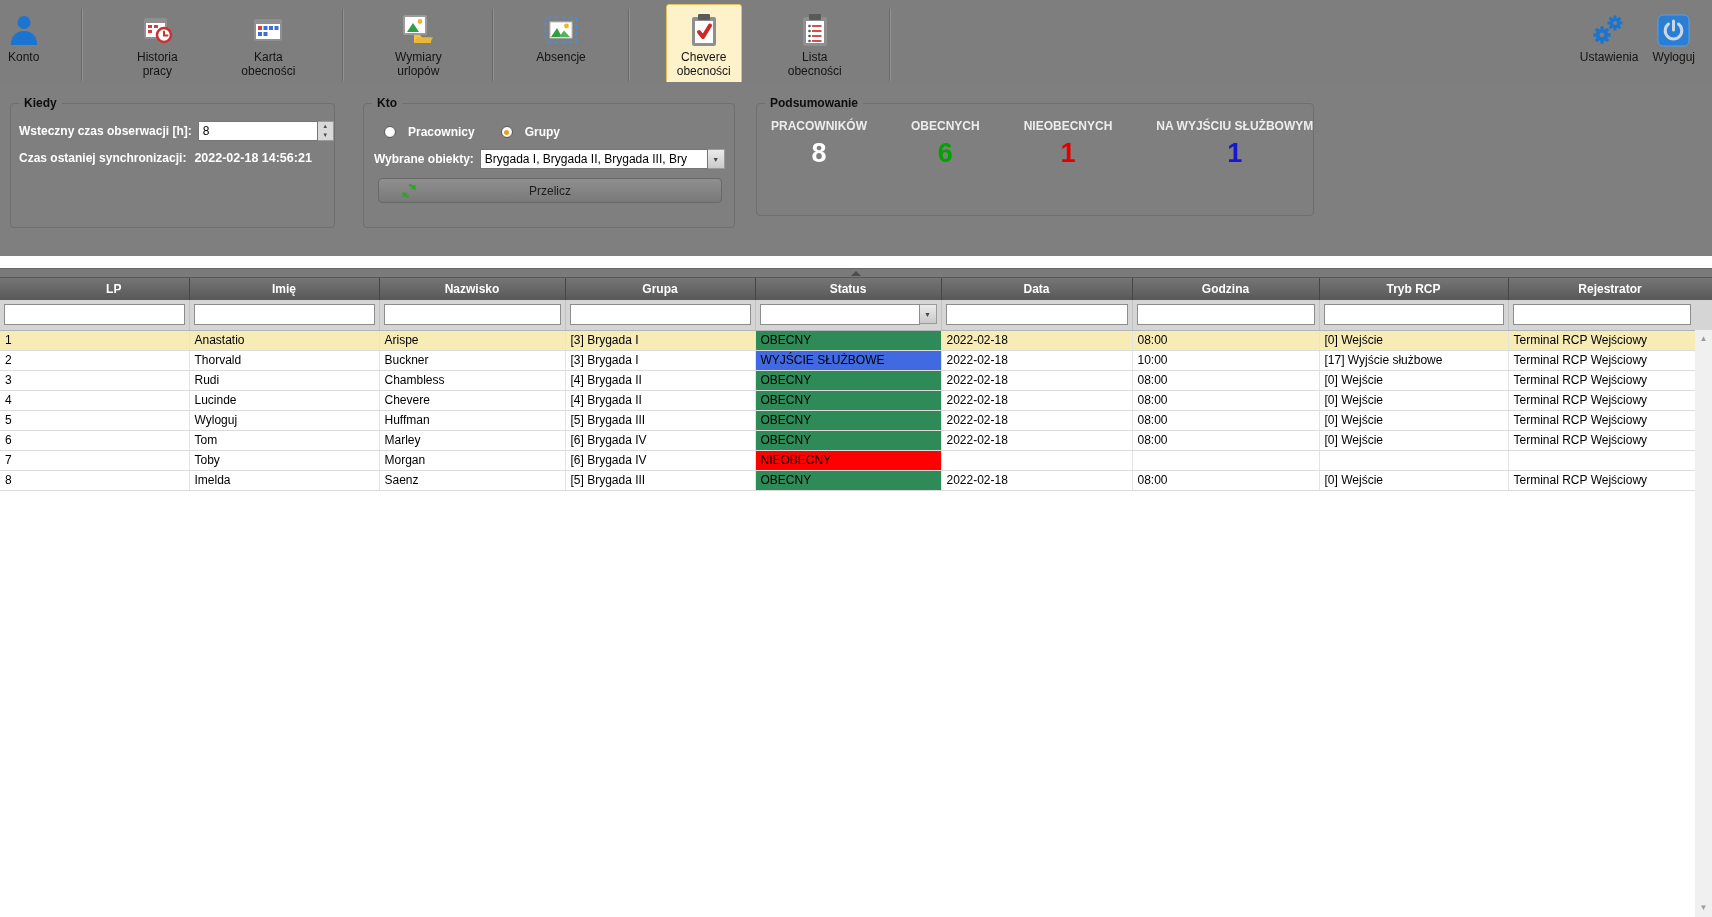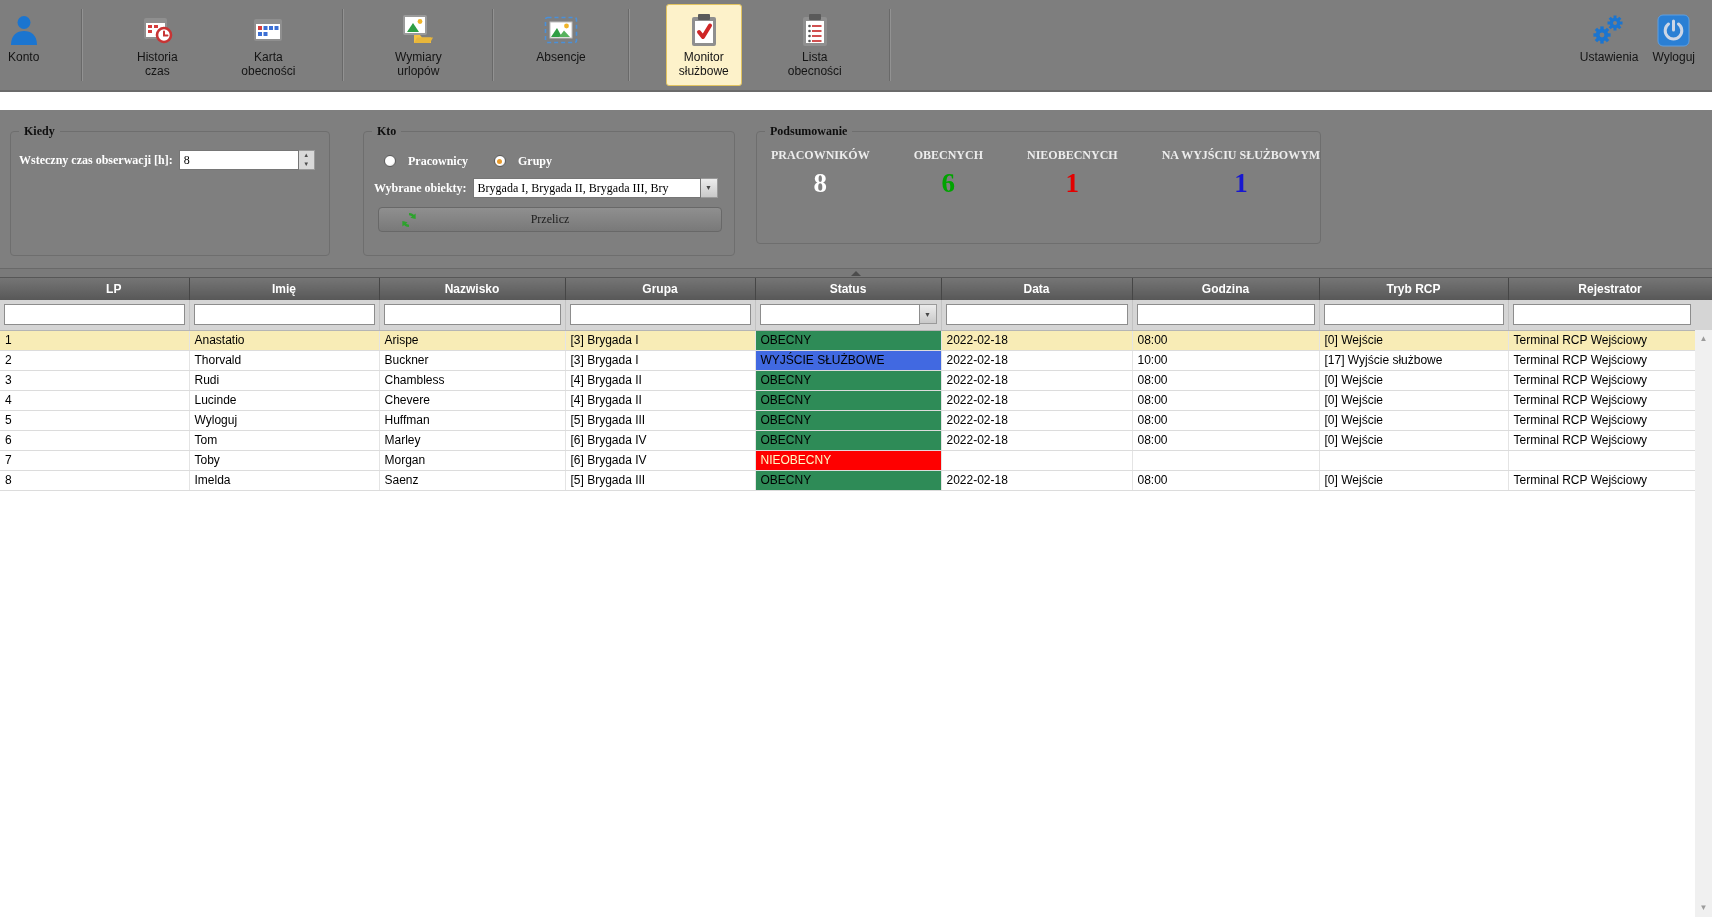--- a/index.html
+++ b/index.html
@@ -15,21 +15,21 @@
             padding:7px 5px 2px; margin:1px 1px; border:1px solid transparent; border-radius:3px;
             font-size:12px; color:#141414; text-align:center; line-height:1.13; cursor:default; }
   .tb-btn .tb-ic { height:36px; display:flex; align-items:center; justify-content:center; margin-bottom:3px; }
   .tb-btn.active { background:#fdf2ca; border-color:#e2c35f; }
   .tb-label { max-width:64px; }
   .tb-label.nowrap { max-width:none; white-space:nowrap; }
   .tb-sep { width:2px; margin:6px 2px; border-left:1px solid #696969; border-right:1px solid #929292; }
   .tb-right { margin-left:auto; display:flex; padding:3px 10px 3px 0; }
 
   
-  .panel-zone { position:absolute; top:110px; left:0; right:0; height:174px; background:#7f7f7f;font-family:Liberation Serif, serif; }
+  .panel-zone { position:absolute; top:82px; left:0; right:0; height:174px; background:#7f7f7f; }
   fieldset { position:absolute; margin:0; padding:0; border:1px solid #6e6e6e; border-radius:4px; background:transparent; }
   legend { font-size:12px; font-weight:bold; color:#0e0e0e; margin-left:8px; padding:0 5px; }
   .fs-kiedy { left:10px; top:14px; width:320px; height:132px; }
   .fs-kto   { left:363px; top:14px; width:372px; height:132px; }
   .fs-pods  { left:756px; top:14px; width:490px; height:120px; }
   .p-label { color:#ffffff; font-weight:bold; font-size:12px; white-space:nowrap; }
 
   .k-row { display:flex; align-items:center; margin:10px 0 0 8px; height:22px; }
   .k-row + .k-row { margin-top:5px; }
   .spin-wrap { display:flex; margin-left:6px; }
@@ -76,21 +76,21 @@
              font-size:12px; }
   .grid th:first-child { border-left:none;padding-left:39px; }
   .filter-cell { background:#d5d5d5; border-right:1px solid #c2c2c2; border-bottom:1px solid #b5b5b5;
                  padding:4px 4px; height:30px; }
   .f-wrap { display:flex; }
   .filter-cell input { flex:1; min-width:0; height:21px; border:1px solid #8d8d8d; padding:0 3px;
                        font-size:12px; font-family:inherit; }
   .cell { height:20px; padding:0 5px; border-bottom:1px solid #dcdcdc; border-right:1px solid #e4e4e4;
           color:#000; white-space:nowrap; overflow:hidden; background:#ffffff; }
   tr.selected .cell { background:#f8ecb6; }
-  .absent-text { color:#fef9c3; }
+  .absent-text { color:#000000; }
 
   
   .vscroll { position:absolute; top:330px; right:0; width:17px; bottom:0; background:#f0f0f0; z-index:6; }
   .vscroll .arr { position:absolute; left:0; right:0; text-align:center; color:#9b9b9b; font-size:8px;
                   height:16px; line-height:16px; }
   .arr.up { top:1px; } .arr.down { bottom:1px; }
 </style>
 </head>
 <body>
 
@@ -114,21 +114,21 @@
         <svg width="32" height="32" viewBox="0 0 32 32">
           <rect x="3" y="4" width="23" height="21" rx="2" fill="#8f8f8f"></rect>
           <rect x="5" y="9" width="19" height="14" fill="#fff"></rect>
           <rect x="7" y="11" width="4" height="3" fill="#d43c3c"></rect>
             <rect x="13" y="11" width="4" height="3" fill="#d43c3c"></rect>
             <rect x="7" y="16" width="4" height="3" fill="#d43c3c"></rect>
           <circle cx="23" cy="21" r="7" fill="#fff" stroke="#c83434" stroke-width="2.6"></circle>
           <path d="M23 17.5 V21.5 H26.5" stroke="#c83434" stroke-width="2" fill="none" stroke-linecap="round"></path>
         </svg>
       </span>
-      <span class="tb-label">Historia czas</span>
+      <span class="tb-label">Historia pracy</span>
     </div>
 
     <div class="tb-btn">
       <span class="tb-ic">
         <svg width="32" height="32" viewBox="0 0 32 32">
           <rect x="2" y="5" width="28" height="22" rx="2" fill="#8f8f8f"></rect>
           <rect x="4" y="10" width="24" height="15" fill="#fff"></rect>
           <rect x="6" y="12" width="4" height="4" fill="#d43c3c"></rect>
             <rect x="11.5" y="12" width="4" height="4" fill="#3b6fd4"></rect>
             <rect x="17" y="12" width="4" height="4" fill="#3b6fd4"></rect>
@@ -174,21 +174,21 @@
 
     <div class="tb-btn active">
       <span class="tb-ic">
         <svg width="30" height="35" viewBox="0 0 30 35">
           <rect x="3" y="4" width="24" height="29" rx="2" fill="#8f8f8f"></rect>
           <rect x="6" y="8" width="18" height="22" fill="#fff"></rect>
           <rect x="9" y="1" width="12" height="6" rx="1" fill="#5a5a5a"></rect>
           <path d="M10 19 L14 24 L21 12.5" stroke="#cf2626" stroke-width="4" fill="none" stroke-linecap="round" stroke-linejoin="round"></path>
         </svg>
       </span>
-      <span class="tb-label">Monitor służbowe</span>
+      <span class="tb-label">Chevere obecności</span>
     </div>
 
     <div class="tb-btn">
       <span class="tb-ic">
         <svg width="30" height="35" viewBox="0 0 30 35">
           <rect x="3" y="4" width="24" height="29" rx="2" fill="#8f8f8f"></rect>
           <rect x="6" y="8" width="18" height="22" fill="#fff"></rect>
           <rect x="9" y="1" width="12" height="6" rx="1" fill="#5a5a5a"></rect>
           <circle cx="9.5" cy="13" r="1.3" fill="#555"></circle>
             <rect x="12" y="12" width="9.5" height="2" fill="#d05050"></rect>
@@ -255,20 +255,24 @@
     <legend>Kiedy</legend>
     <div class="k-row">
       <span class="p-label">Wsteczny czas obserwacji [h]:</span>
       <span class="spin-wrap">
         <input type="text" value="8" style="">
         <span class="spinner">
             <span>▲</span>
             <span>▼</span>
           </span>
       </span>
+    </div>
+    <div class="k-row">
+      <span class="p-label">Czas ostaniej synchronizacji:</span>
+      <span class="sync-value">2022-02-18 14:56:21</span>
     </div>
   </fieldset>
 
   <fieldset class="fs-kto">
     <legend>Kto</legend>
     <div class="radio-row">
       <span class="radio-opt">
         <span class="radio"></span>
         <span class="p-label">Pracownicy</span>
       </span>

